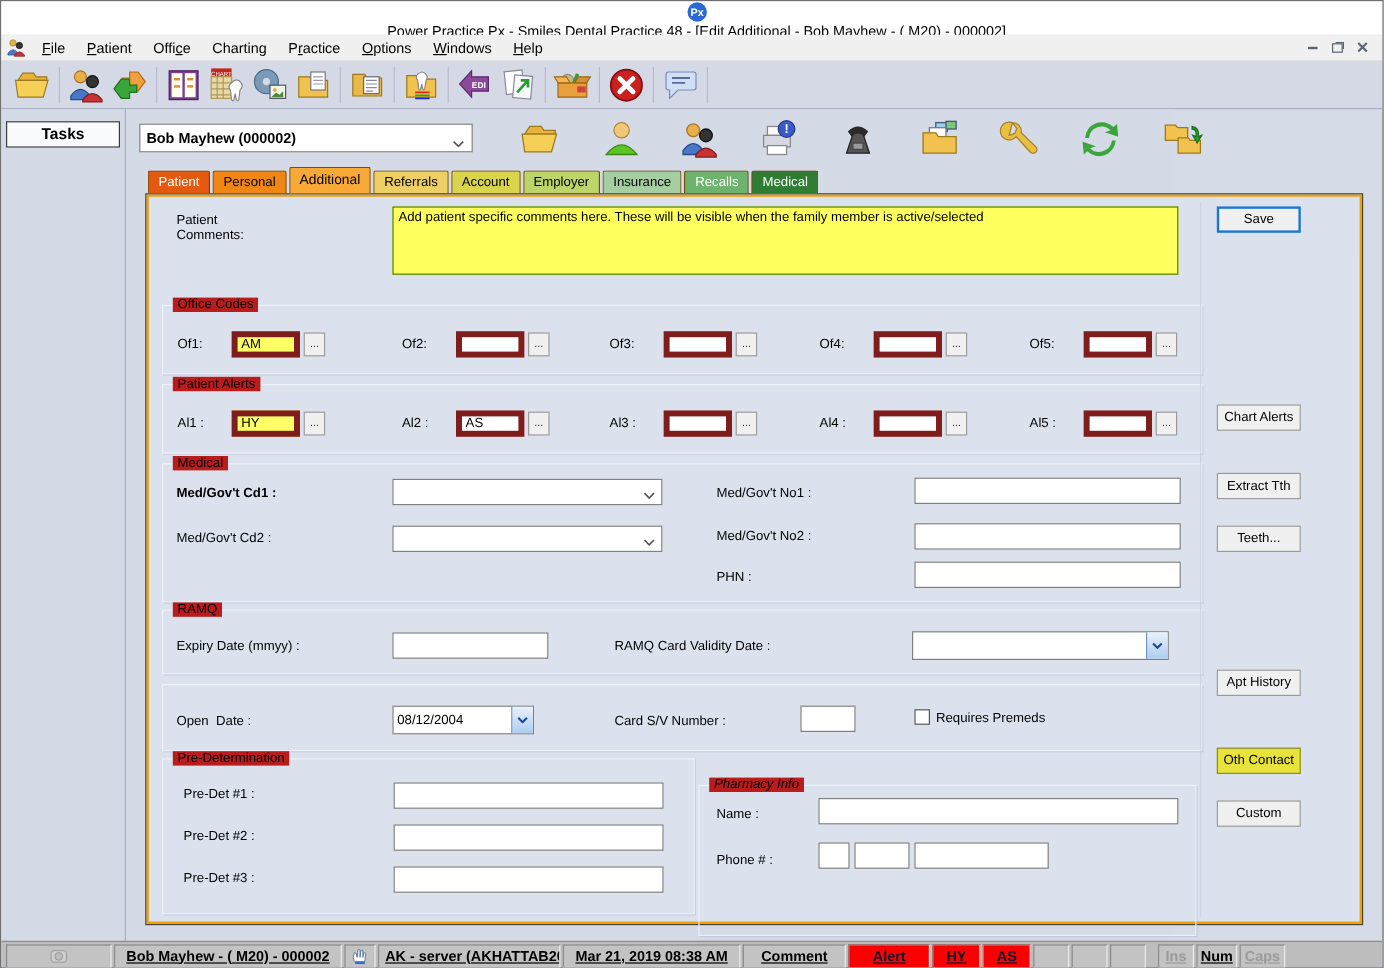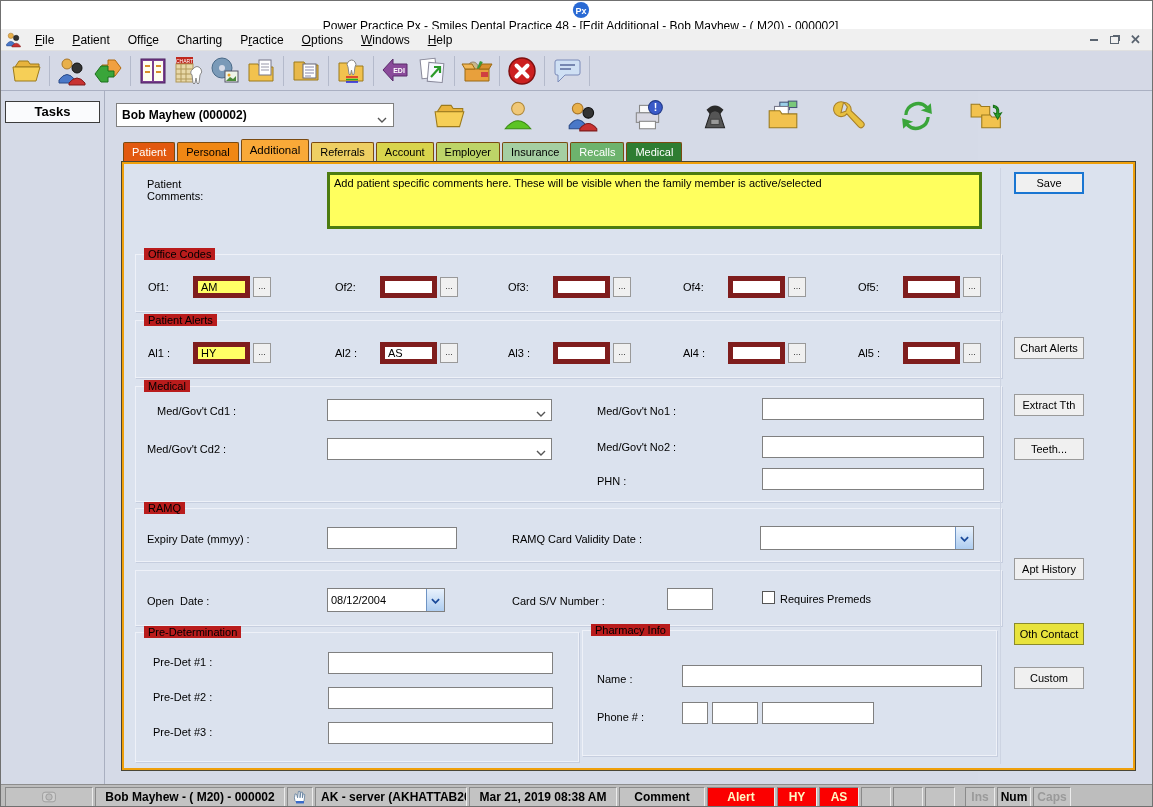--- a/index.html
+++ b/index.html
@@ -53,21 +53,21 @@
   
   .tabstrip{position:absolute;left:18px;top:50px;display:flex;align-items:flex-end;height:20px;}
   .tab{font-size:11px;padding:0 8px;height:18px;line-height:18px;border:1px solid #7a4a10;border-bottom:none;border-radius:2px 2px 0 0;margin-right:2px;white-space:nowrap;}
   .tab.active{height:21px;line-height:21px;font-size:11.5px;position:relative;z-index:5;}
   
   .formpanel{position:absolute;left:16px;top:70px;width:1015px;height:610px;background:#dbe2ee;
              border:1px solid #4a4636;box-shadow:inset 0 0 0 2px #efa00b;box-sizing:border-box;}
   .flabel{position:absolute;font-size:11px;color:#000;white-space:pre;}
   .tinput{position:absolute;height:22px;background:#fff;border:1px solid #808080;box-sizing:border-box;
           font-family:"Liberation Sans",sans-serif;font-size:11px;padding:1px 3px;}
-  .comments{position:absolute;left:205px;top:10px;width:655px;height:57px;background:#ffff5e;border:3px solid #4d7c0f;box-sizing:border-box;
+  .comments{position:absolute;left:205px;top:10px;width:655px;height:57px;background:#ffff5e;border:1px solid #4d7c0f;box-sizing:border-box;
             font-family:"Liberation Sans",sans-serif;font-size:11px;padding:2px 4px;resize:none;overflow:hidden;}
   .group{position:absolute;border:1px solid #eef1f8;box-shadow:1px 1px 0 rgba(160,170,195,.35);}
   .gtitle{position:absolute;top:-7px;left:8px;background:#b91c1c;padding:0 4px;font-size:11px;white-space:nowrap;}
   .codecell{position:absolute;display:flex;align-items:center;height:22px;}
   .codecell .clabel{font-size:11px;width:45px;flex:0 0 auto;}
   .codecell .cinput{width:57px;height:22px;background:#fff;border:5px solid #7f1d1d;box-sizing:border-box;font-size:11px;padding:1px 3px;font-family:"Liberation Sans",sans-serif;}
   .codecell .cinput.yellow{background:#ffff66;}
   .dots{width:18px;height:20px;margin-left:3px;background:#f0f0f0;border:1px solid #999;box-sizing:border-box;
         font-size:9px;line-height:16px;text-align:center;color:#333;flex:0 0 auto;}
   .combo{position:absolute;background:#fff;border:1px solid #808080;box-sizing:border-box;display:flex;align-items:center;font-size:11px;padding-left:3px;}
@@ -78,22 +78,22 @@
   .checkbox{position:absolute;width:13px;height:13px;background:#fff;border:1px solid #555;box-sizing:border-box;}
   .vdivide{position:absolute;left:878px;top:6px;width:1px;height:596px;background:#cdd4e2;}
   .sbtn{position:absolute;left:892px;width:70px;height:22px;background:#f0f0f0;border:1px solid #9a9a9a;box-sizing:border-box;
         font-size:11px;text-align:center;line-height:20px;}
   .sbtn.primary{border:2px solid #1976d2;line-height:18px;}
   .sbtn.highlight{background:#e8e33c;border-color:#8a8a2a;}
   
   .statusbar{position:absolute;left:0;top:783px;width:100%;height:24px;background:#bdbdbd;border-top:1px solid #8d8d8d;box-sizing:border-box;
              display:flex;align-items:center;padding:1px 2px;}
   .seg{height:20px;background:#c3c3c3;border:1px solid;border-color:#8a8a8a #ececec #ececec #8a8a8a;box-sizing:border-box;
-       margin-left:2px;font-size:12px;font-weight:bold;text-align:center;line-height:18px;white-space:nowrap;overflow:hidden;flex:0 0 auto;}
-  .seg.red{background:#fb0000;color:#fef9c3;}
+       margin-left:2px;font-size:12px;font-weight:bold;text-align:center;line-height:18px;white-space:nowrap;overflow:hidden;flex:0 0 auto;text-decoration:underline;}
+  .seg.red{background:#fb0000;color:#0f172a;}
   .seg.dim{color:#9a9a9a;}
   .seg .sicon{width:16px;height:16px;display:inline-block;vertical-align:middle;}
   .seg .sicon svg{width:100%;height:100%;}
 </style>
 </head>
 <body>
 
 <div class="titlebar">
   <span class="app-icon" id="px-logo"><svg viewBox="0 0 20 20">
         <circle cx="10" cy="10" r="9" fill="#2a6ad4"></circle>
@@ -355,21 +355,21 @@
               <span class="clabel">Al5 :</span>
               <input class="cinput" readonly="" style="">
               <span class="dots">...</span>
             </span></span>
       </div>
 
       
       <div class="group" style="left:13px;top:224px;width:865px;height:114px;">
         <span class="gtitle">Medical</span>
       </div>
-      <div class="flabel" style="left:35px;top:243px;">Med/Gov't Cd1 :</div>
+      <div class="flabel" style="left:25px;top:243px;font-weight:bold;">Med/Gov't Cd1 :</div>
       <div class="combo" style="left:205px;top:237px;width:225px;height:22px;">
         <span></span>
           <span class="chev"><svg viewBox="0 0 10 6">
               <path d="M1 1 l4 4 4-4" stroke="#555" fill="none" stroke-width="1.4"></path>
             </svg></span>
       </div>
       <div class="flabel" style="left:475px;top:243px;">Med/Gov't No1 :</div>
       <input class="tinput" style="left: 640px; top: 236px; width: 222px;" readonly="" value="">
       <div class="flabel" style="left:25px;top:281px;">Med/Gov't Cd2 :</div>
       <div class="combo" style="left:205px;top:276px;width:225px;height:22px;">
@@ -415,21 +415,21 @@
       <span class="checkbox" style="left:640px;top:429px;"></span>
       <div class="flabel" style="left:658px;top:431px;">Requires Premeds</div>
 
       
       <div class="group" style="left:13px;top:470px;width:442px;height:128px;">
         <span class="gtitle">Pre-Determination</span>
         <span id="predet-rows"><div class="flabel" style="left: 17px; top: 23px;">Pre-Det #1 :</div><input class="tinput" readonly="" style="left: 192px; top: 19px; width: 225px;"><div class="flabel" style="left: 17px; top: 58px;">Pre-Det #2 :</div><input class="tinput" readonly="" style="left: 192px; top: 54px; width: 225px;"><div class="flabel" style="left: 17px; top: 93px;">Pre-Det #3 :</div><input class="tinput" readonly="" style="left: 192px; top: 89px; width: 225px;"></span>
       </div>
 
       
-      <div class="group" style="left:460px;top:468px;width:413px;height:124px;">
+      <div class="group" style="left:460px;top:492px;width:413px;height:124px;font-style:italic;">
         <span class="gtitle">Pharmacy Info</span>
       </div>
       <div class="flabel" style="left:475px;top:511px;">Name :</div>
       <input class="tinput" style="left: 560px; top: 503px; width: 300px;" readonly="" value="">
       <div class="flabel" style="left:475px;top:549px;">Phone # :</div>
       <input class="tinput" style="left: 560px; top: 540px; width: 26px;" readonly="" value="">
       <input class="tinput" style="left: 590px; top: 540px; width: 46px;" readonly="" value="">
       <input class="tinput" style="left: 640px; top: 540px; width: 112px;" readonly="" value="">
 
       <div class="vdivide"></div>

